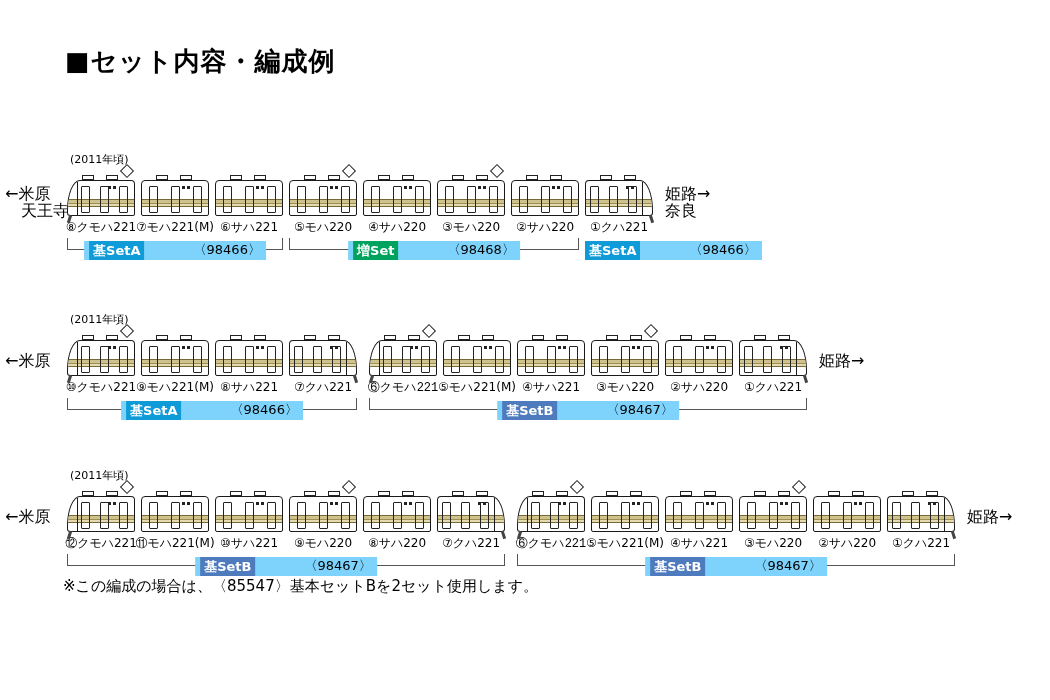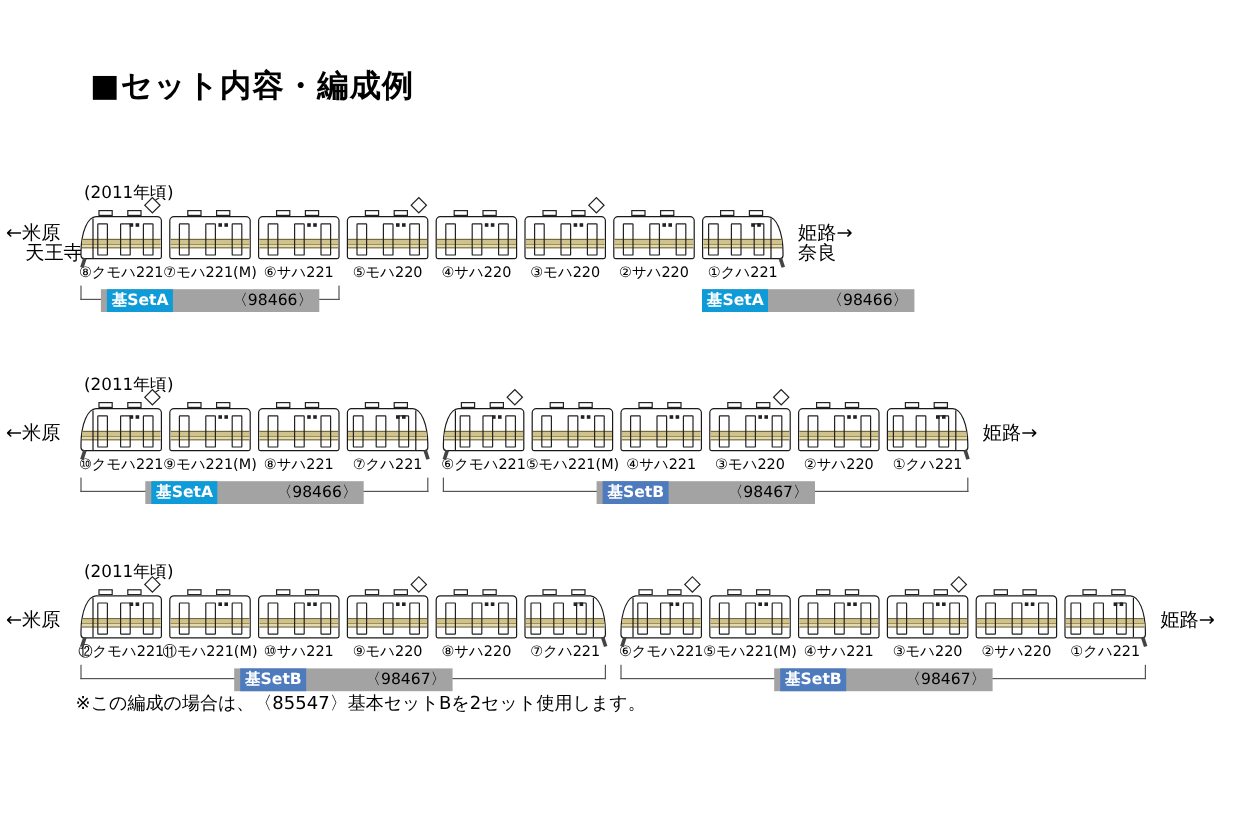--- a/index.html
+++ b/index.html
@@ -1,32 +1,32 @@
 <!DOCTYPE html>
 <html><head>
 <meta charset="utf-8">
 <style>
   html,body{margin:0;padding:0;}
   body{
     width:1050px;height:700px;position:relative;background:#ffffff;overflow:hidden;
     font-family:"DejaVu Sans","Liberation Sans",sans-serif;color:#000;
   }
   .title{
-    position:absolute;left:63px;top:42px;margin:12px;
+    position:absolute;left:63px;top:42px;margin:2px;
     font-size:26px;font-weight:bold;letter-spacing:1px;color:#000;
   }
   .formation{position:absolute;left:0;width:1050px;height:120px;}
-  .year{position:absolute;left:70px;top:2px;font-size:14px;color:#000;}
+  .year{position:absolute;left:70px;top:2px;font-size:11px;color:#000;}
   .dest{position:absolute;font-size:16px;line-height:17px;white-space:nowrap;color:#000;}
   .dest.left{left:5px;}
   .dest-line.indent{margin-left:16px;}
   .train-wrap{position:absolute;left:67px;top:30px;}
   .train{display:flex;gap:6px;}
   .car{position:relative;width:68px;height:36px;flex:0 0 68px;box-sizing:border-box;}
-  .gap-before{margin-left:6px;}
+  .gap-before{margin-left:6px;font-family:Liberation Mono, monospace;}
   .car-body{
     position:absolute;inset:0;background:#fff;border:1.6px solid #1a1a1a;
     border-radius:4px 4px 2px 2px;box-sizing:border-box;overflow:hidden;
   }
   .car-body.cab-left{border-top-left-radius:13px 30px;border-bottom-left-radius:3px;}
   .car-body.cab-right{border-top-right-radius:13px 30px;border-bottom-right-radius:3px;}
   .band{
     position:absolute;left:0;right:0;top:18px;height:8px;box-sizing:border-box;
     border-top:1px solid #77683a;border-bottom:1px solid #77683a;
     background:linear-gradient(to bottom,#cfc28c 0 3px,#9d9055 3px 4px,#e4dab0 4px 8px);
@@ -52,21 +52,21 @@
     display:flex;justify-content:center;color:#000;
   }
   .brackets{position:relative;height:26px;margin-top:2px;}
   .bracket{
     position:absolute;top:0;height:12px;box-sizing:border-box;
     border-left:1.2px solid #555;border-right:1.2px solid #555;border-bottom:1.2px solid #555;
   }
   .bracket.label-only{border:none;}
   .set-label{
     position:absolute;top:3px;left:50%;transform:translateX(-50%);
-    background:#a3a3a3;padding:0 5px;white-space:nowrap;
+    background:#7dd3fc;padding:0 5px;white-space:nowrap;
     display:inline-flex;align-items:center;gap:4px;
   }
   .bracket.label-only .set-label{left:0;transform:none;padding-left:0;}
   .badge{color:#fff;font-weight:bold;font-size:13px;line-height:1.2;padding:1.5px 4px;}
   .code{font-size:13px;color:#000;margin-left:45px;}
   .note{position:absolute;left:63px;top:577px;font-size:15px;color:#000;}
 </style>
 </head>
 <body>
 
@@ -186,20 +186,26 @@
           <div class="car-label">②サハ220</div>
           <div class="car-label">①クハ221</div>
         </div>
         <div class="brackets">
           <div class="bracket" style="left: 0px; width: 216px;">
             <span class="set-label">
               <span class="badge" style="background: rgb(15, 155, 215);">基SetA</span>
               <span class="code">〈98466〉</span>
             </span>
           </div>
+          <div class="bracket" style="left: 222px; width: 290px;">
+            <span class="set-label">
+              <span class="badge" style="background: rgb(0, 163, 94);">増Set</span>
+              <span class="code">〈98468〉</span>
+            </span>
+          </div>
           <div class="bracket label-only" style="left: 518px; width: 68px;">
             <span class="set-label">
               <span class="badge" style="background: rgb(15, 155, 215);">基SetA</span>
               <span class="code">〈98466〉</span>
             </span>
           </div>
         </div>
       </div>
       <div class="dest right" style="top: 35px; left: 665px;">
         <div class="dest-line">姫路→</div>

